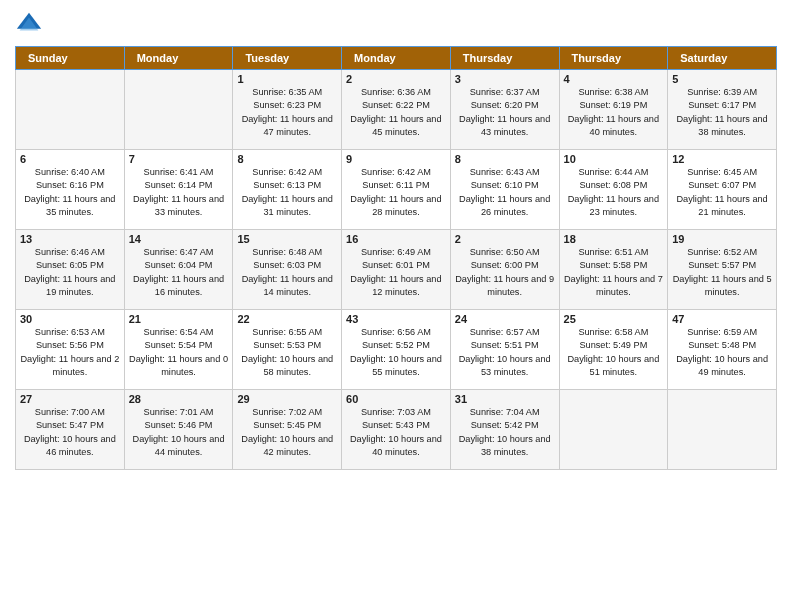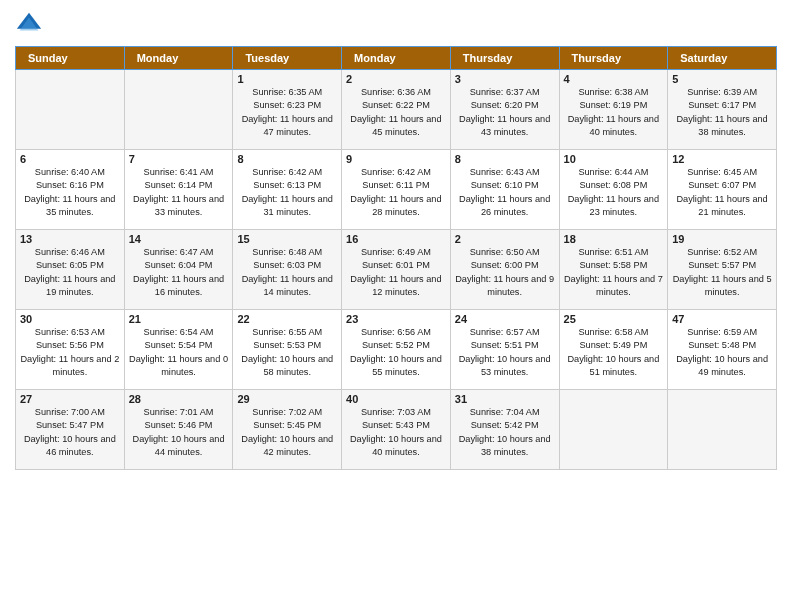--- a/index.html
+++ b/index.html
@@ -223,21 +223,21 @@
           </td>
           <td>
             <span class="day-num">21</span>
             <div class="cell-info">Sunrise: 6:54 AM<br>Sunset: 5:54 PM<br>Daylight: 11 hours and 0 minutes.</div>
           </td>
           <td>
             <span class="day-num">22</span>
             <div class="cell-info">Sunrise: 6:55 AM<br>Sunset: 5:53 PM<br>Daylight: 10 hours and 58 minutes.</div>
           </td>
           <td>
-            <span class="day-num">23</span>
+            <span class="day-num">43</span>
             <div class="cell-info">Sunrise: 6:56 AM<br>Sunset: 5:52 PM<br>Daylight: 10 hours and 55 minutes.</div>
           </td>
           <td>
             <span class="day-num">24</span>
             <div class="cell-info">Sunrise: 6:57 AM<br>Sunset: 5:51 PM<br>Daylight: 10 hours and 53 minutes.</div>
           </td>
           <td>
             <span class="day-num">25</span>
             <div class="cell-info">Sunrise: 6:58 AM<br>Sunset: 5:49 PM<br>Daylight: 10 hours and 51 minutes.</div>
           </td>
@@ -253,21 +253,21 @@
           </td>
           <td>
             <span class="day-num">28</span>
             <div class="cell-info">Sunrise: 7:01 AM<br>Sunset: 5:46 PM<br>Daylight: 10 hours and 44 minutes.</div>
           </td>
           <td>
             <span class="day-num">29</span>
             <div class="cell-info">Sunrise: 7:02 AM<br>Sunset: 5:45 PM<br>Daylight: 10 hours and 42 minutes.</div>
           </td>
           <td>
-            <span class="day-num">40</span>
+            <span class="day-num">60</span>
             <div class="cell-info">Sunrise: 7:03 AM<br>Sunset: 5:43 PM<br>Daylight: 10 hours and 40 minutes.</div>
           </td>
           <td>
             <span class="day-num">31</span>
             <div class="cell-info">Sunrise: 7:04 AM<br>Sunset: 5:42 PM<br>Daylight: 10 hours and 38 minutes.</div>
           </td>
           <td></td>
           <td></td>
         </tr>
       </tbody>

